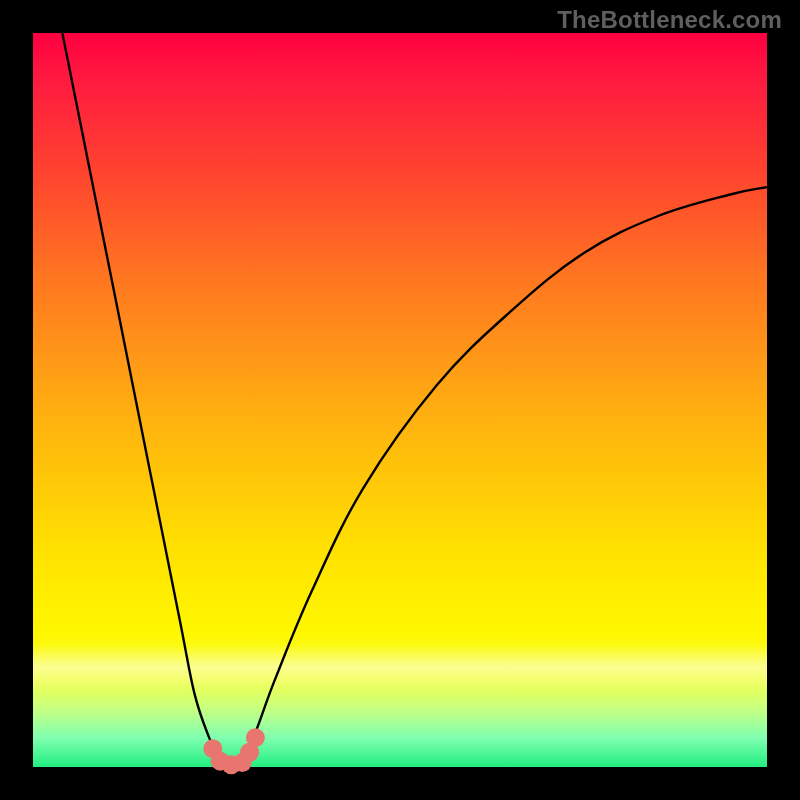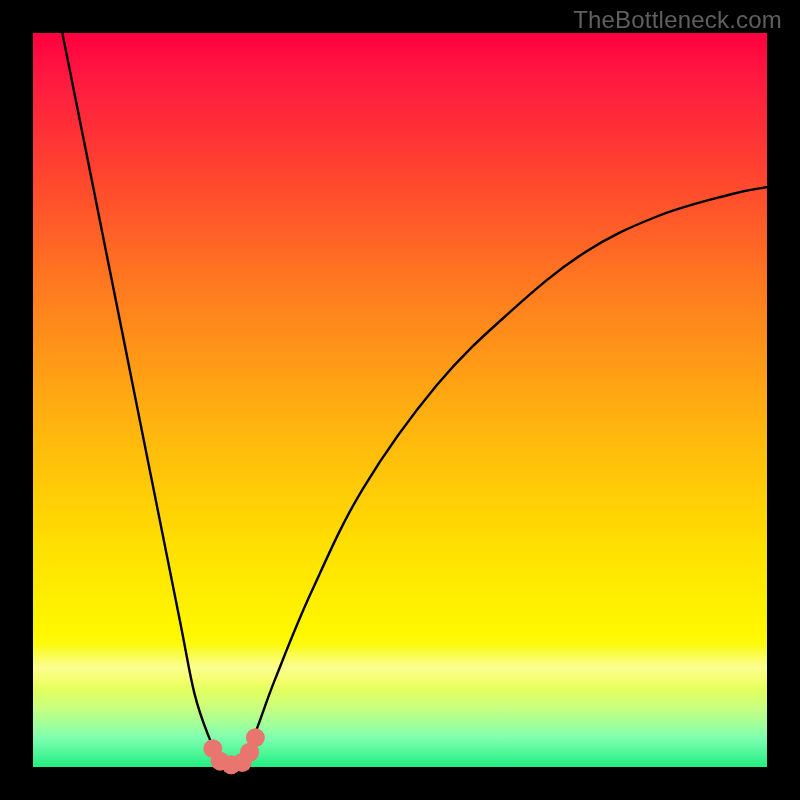--- a/index.html
+++ b/index.html
@@ -48,21 +48,21 @@
       rgba(255,255,180,0.0) 0%,
       rgba(255,255,220,0.55) 50%,
       rgba(255,255,180,0.0) 100%);
   }
   .watermark {
     position: absolute;
     top: 6px;
     right: 18px;
     font-family: Arial, Helvetica, sans-serif;
     font-size: 24px;
-    font-weight: 400;
+    font-weight: 700;
     color: #5f5f5f;
     letter-spacing: 0.2px;
   }
   svg.curves {
     position: absolute;
     top: 33px;
     left: 33px;
     width: 734px;
     height: 734px;
     overflow: visible;

